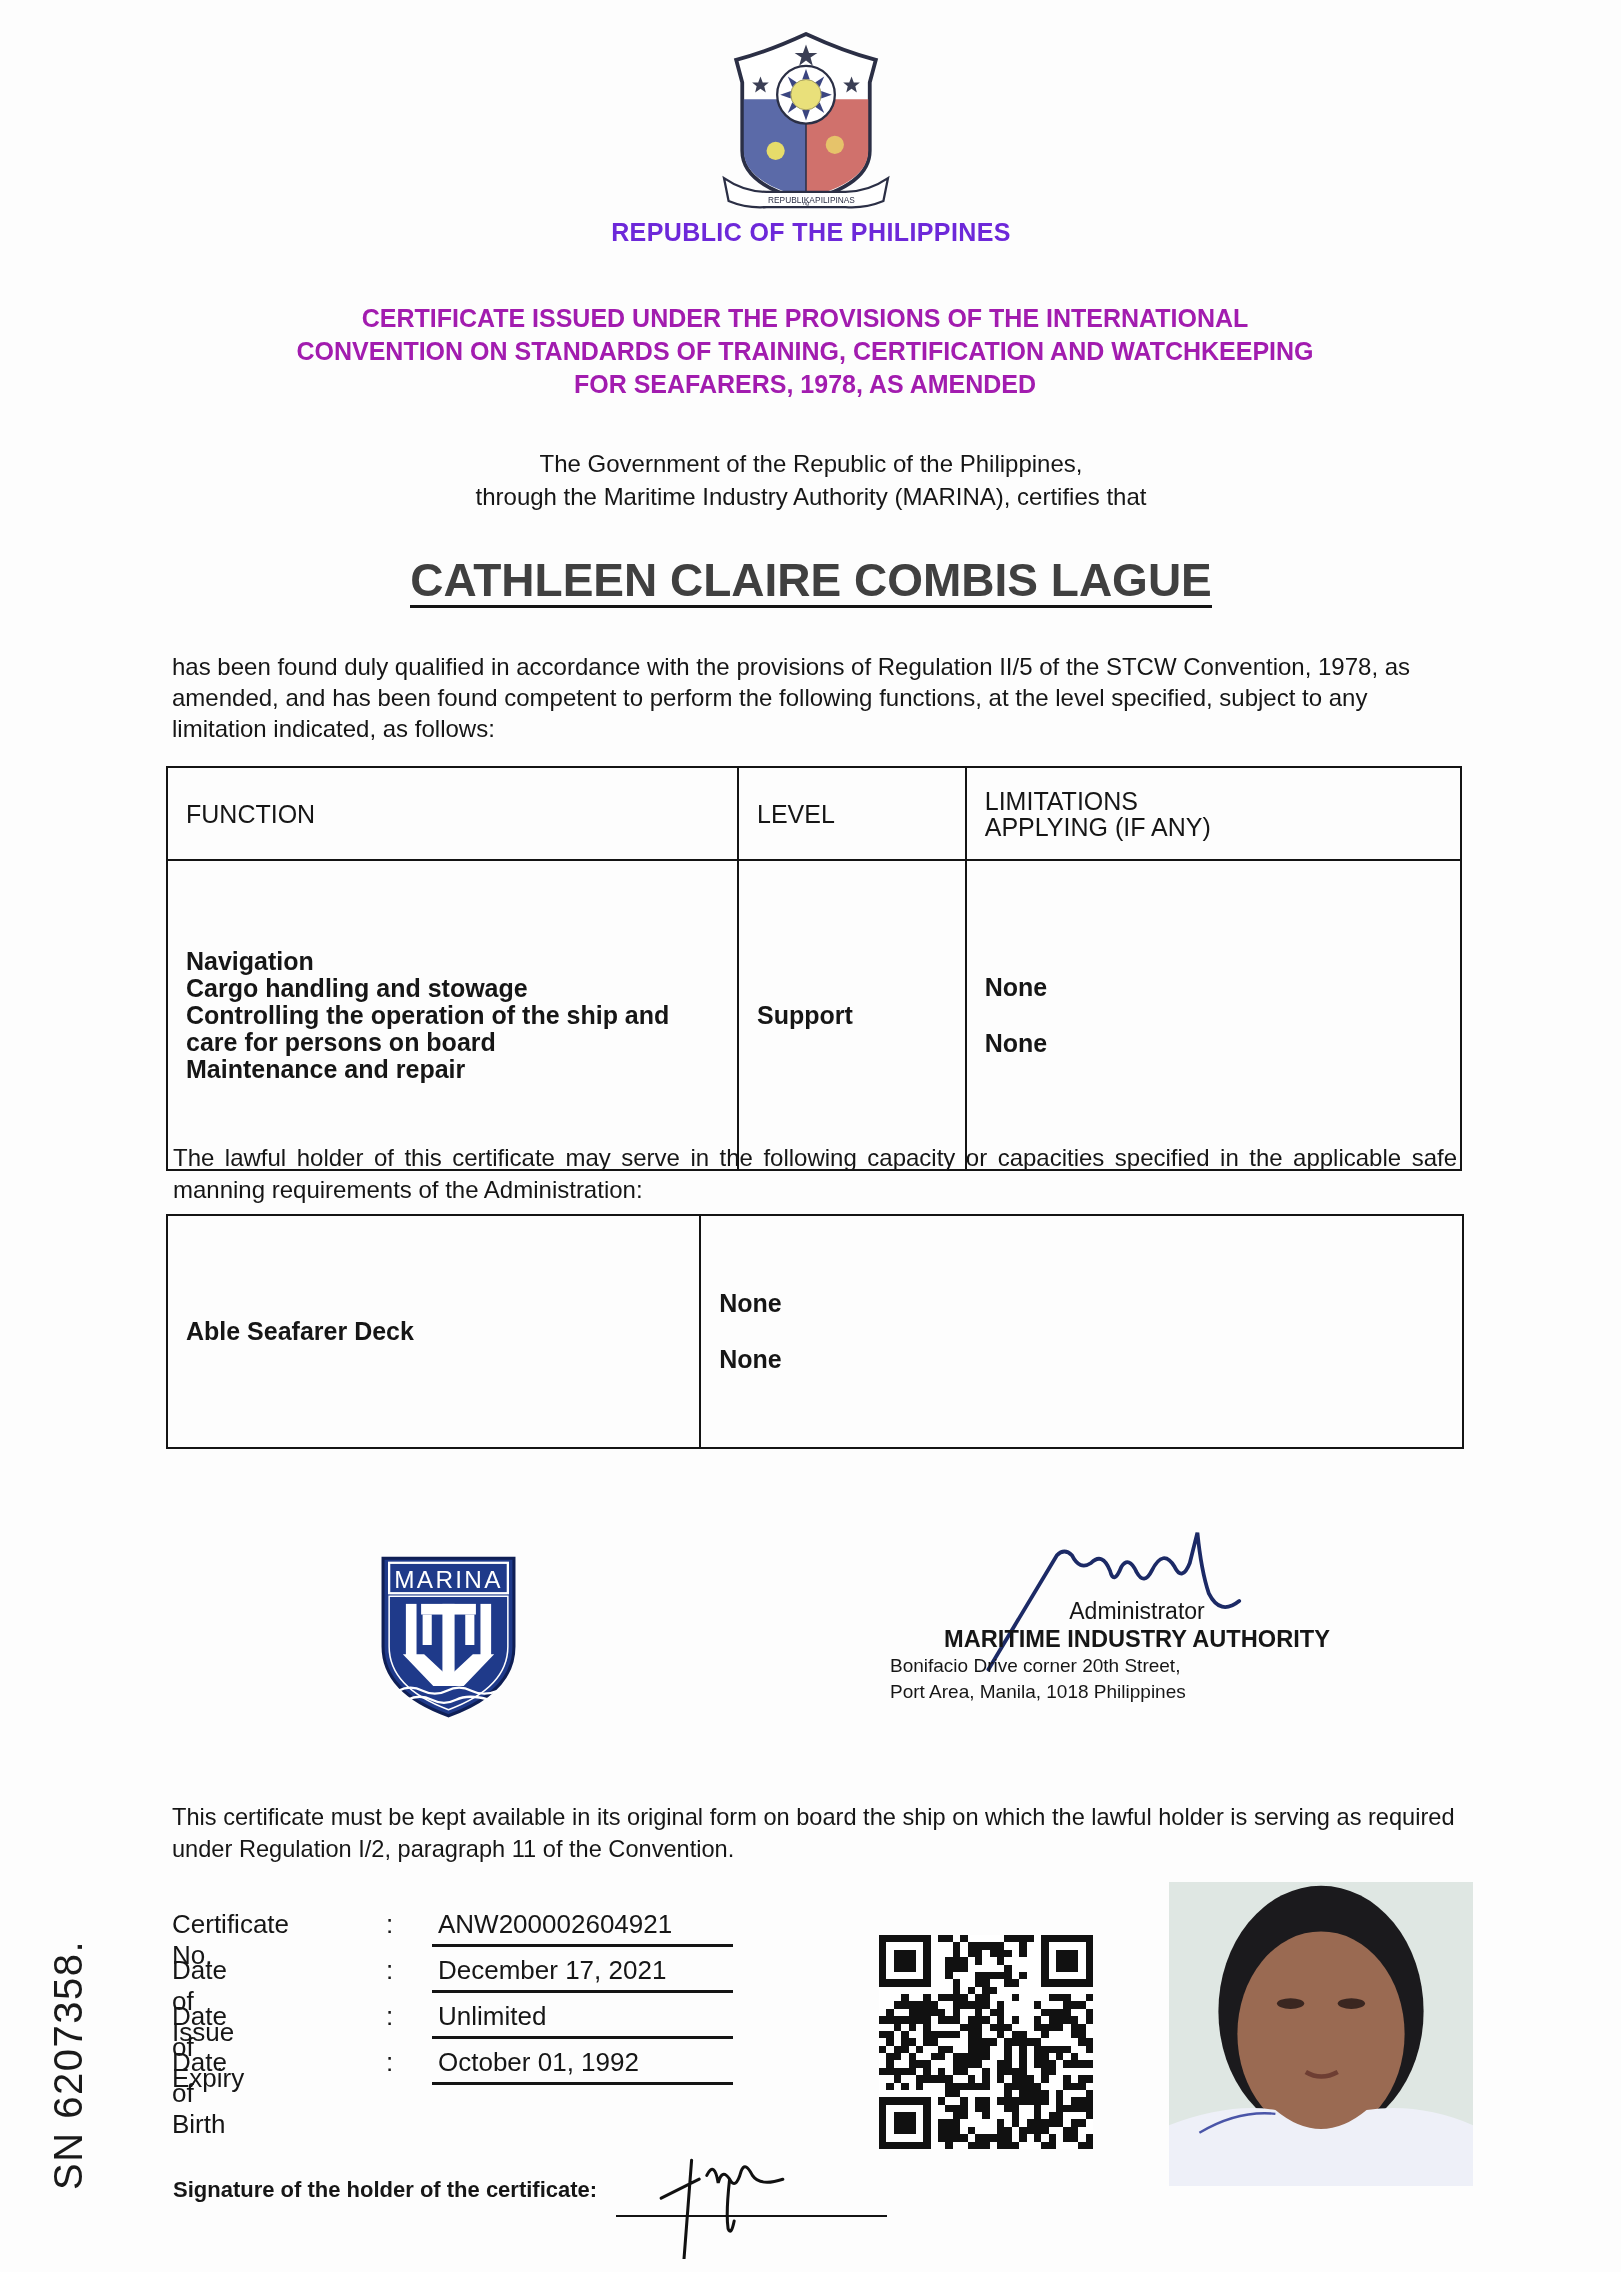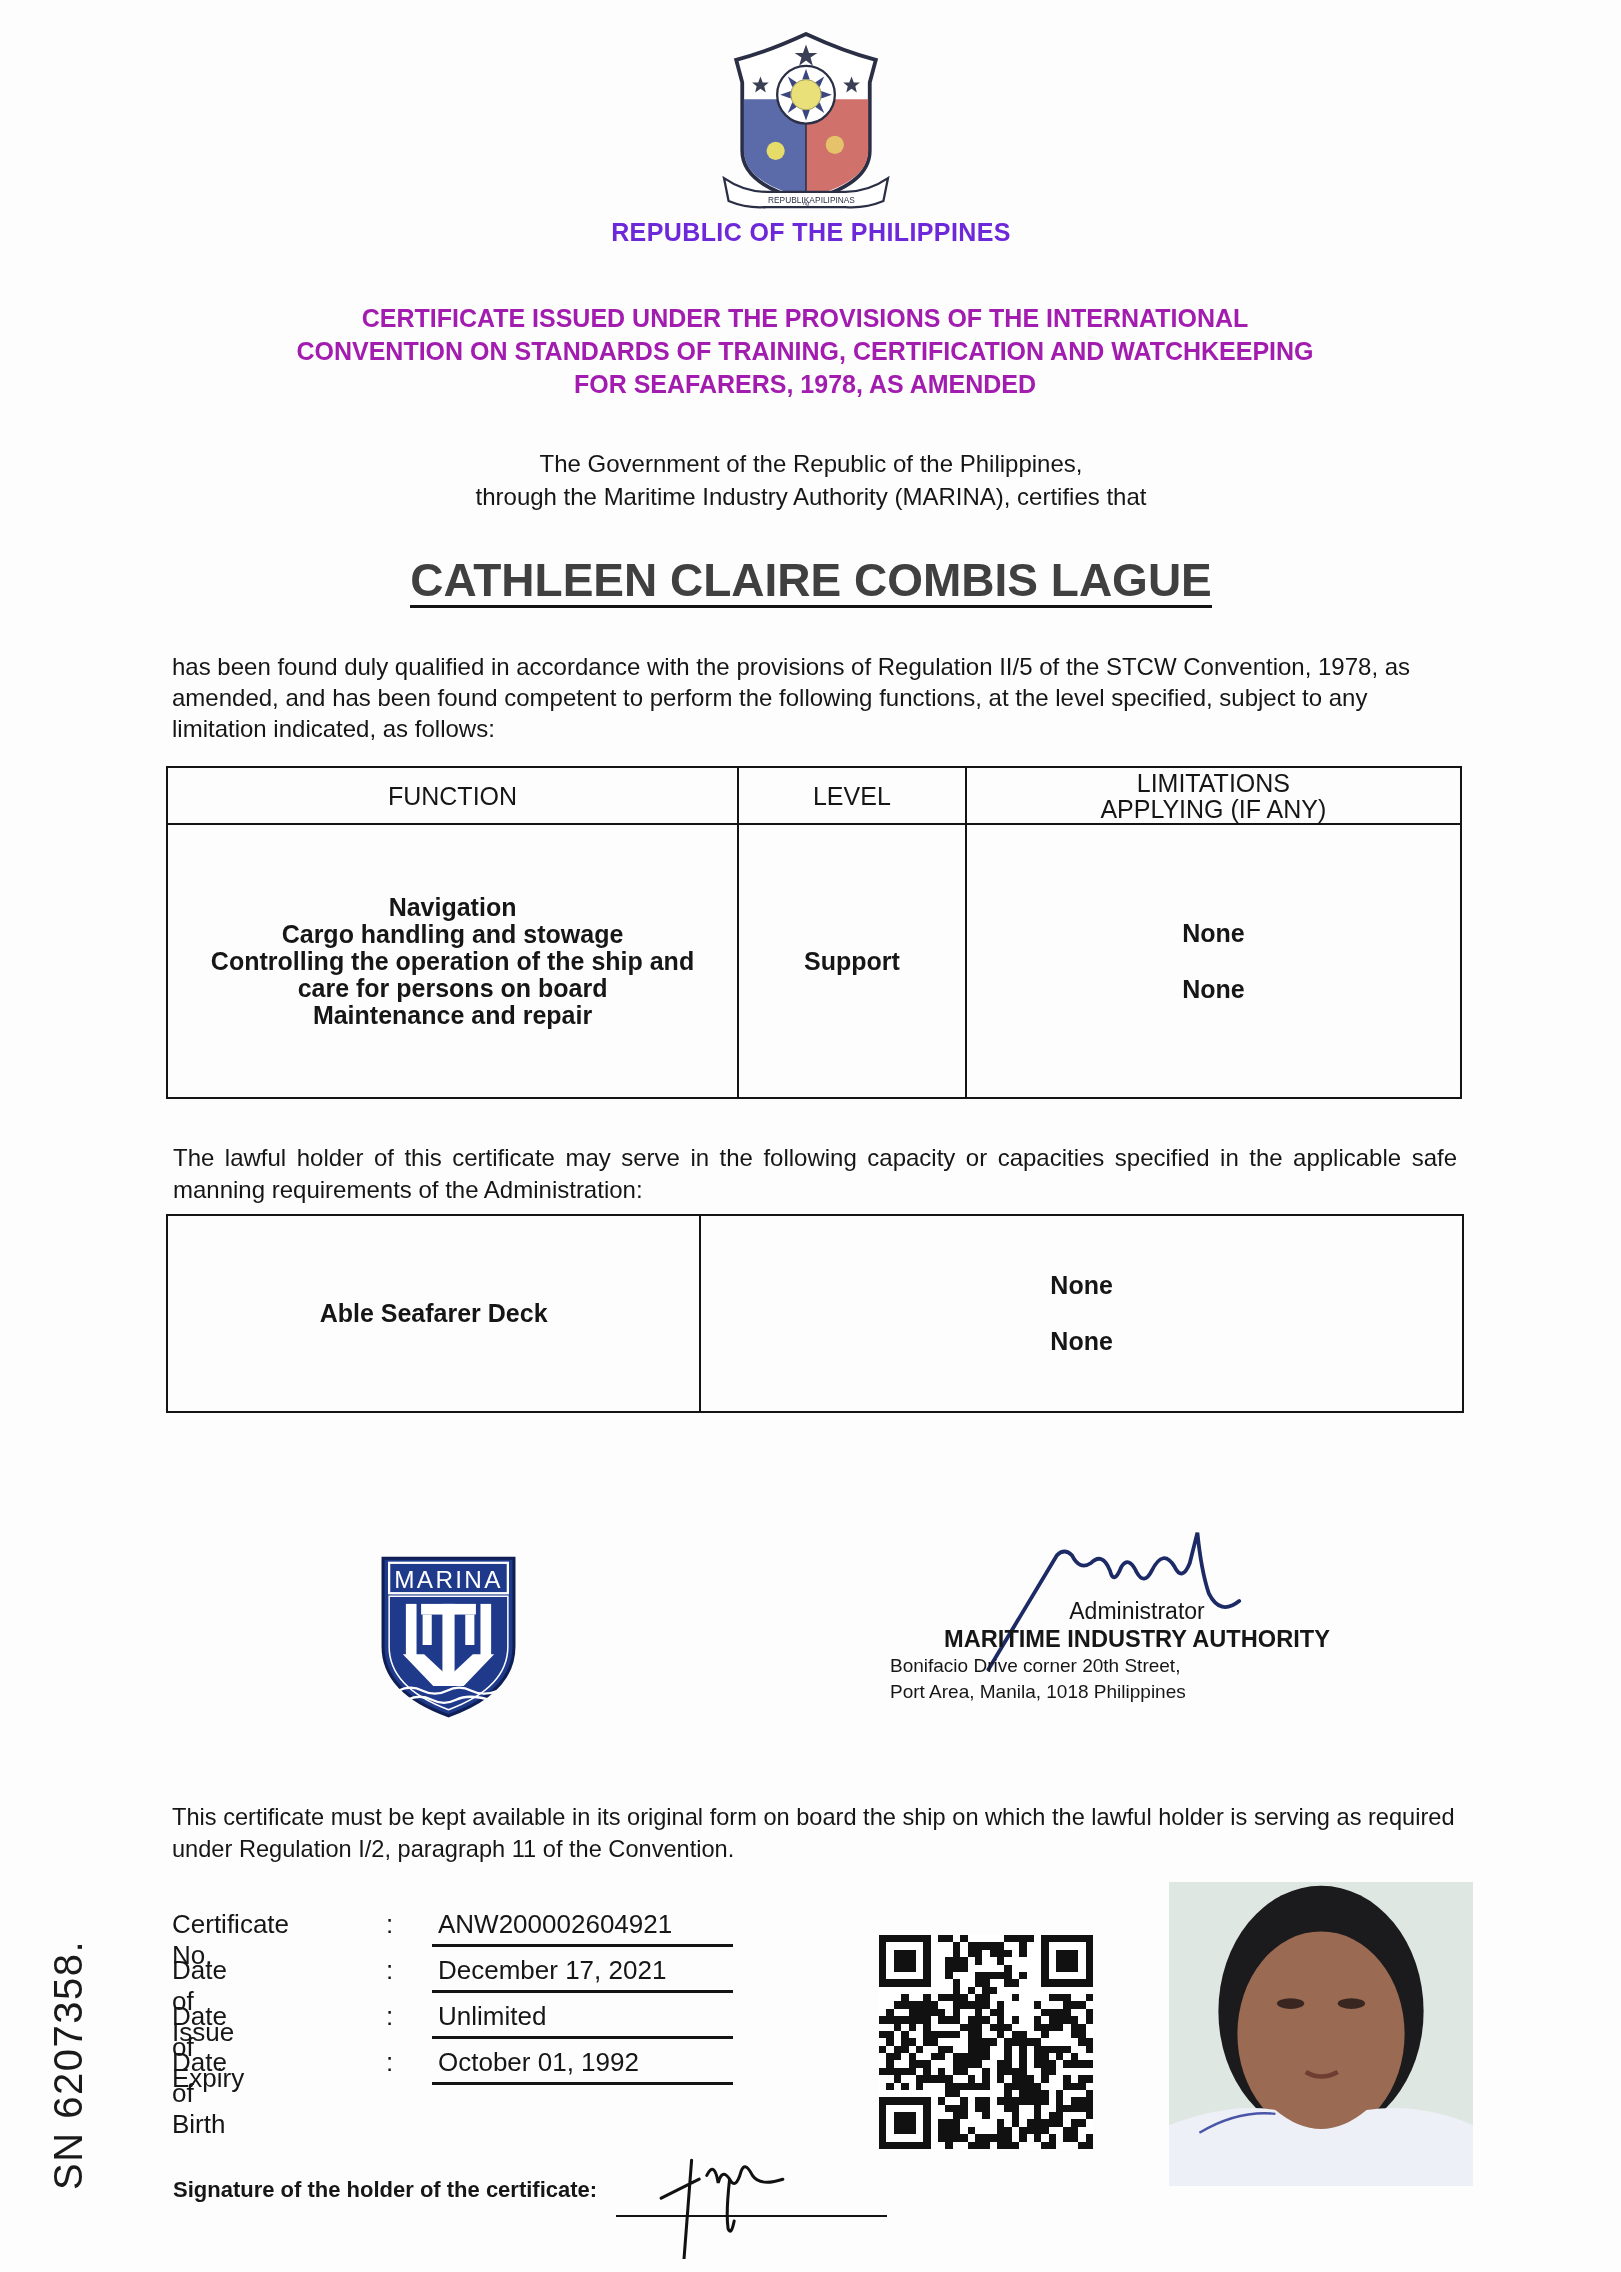--- a/index.html
+++ b/index.html
@@ -24,23 +24,23 @@
   #holder-name span { border-bottom: 3px solid #141414; padding-bottom: 0; display: inline-block; line-height: 50px; }
 
   #qual { left: 172px; width: 1281px; top: 651px; font-size: 24px; line-height: 31px; }
 
   table.cert {
     position: absolute; border-collapse: collapse;
     font-size: 25px;
   }
   table.cert th, table.cert td {
     border: 2.3px solid #141414;
-    text-align: center;
+    text-align: left;
     vertical-align: middle;
-    padding: 0;
+    padding: 18px;
   }
   table.cert th { font-weight: normal; line-height: 26px; }
   table.cert td { font-weight: bold; }
   #func-table { left: 166px; top: 766px; width: 1296px; }
   #func-table th { height: 55px; }
   #func-table td { height: 272px; }
   .stack div { line-height: 27px; }
   .gap div + div { margin-top: 27px; }
 
   #capacity-text { left: 173px; width: 1284px; top: 1126px; font-size: 24px; line-height: 32px; text-align: justify; margin-top: 16px; }

